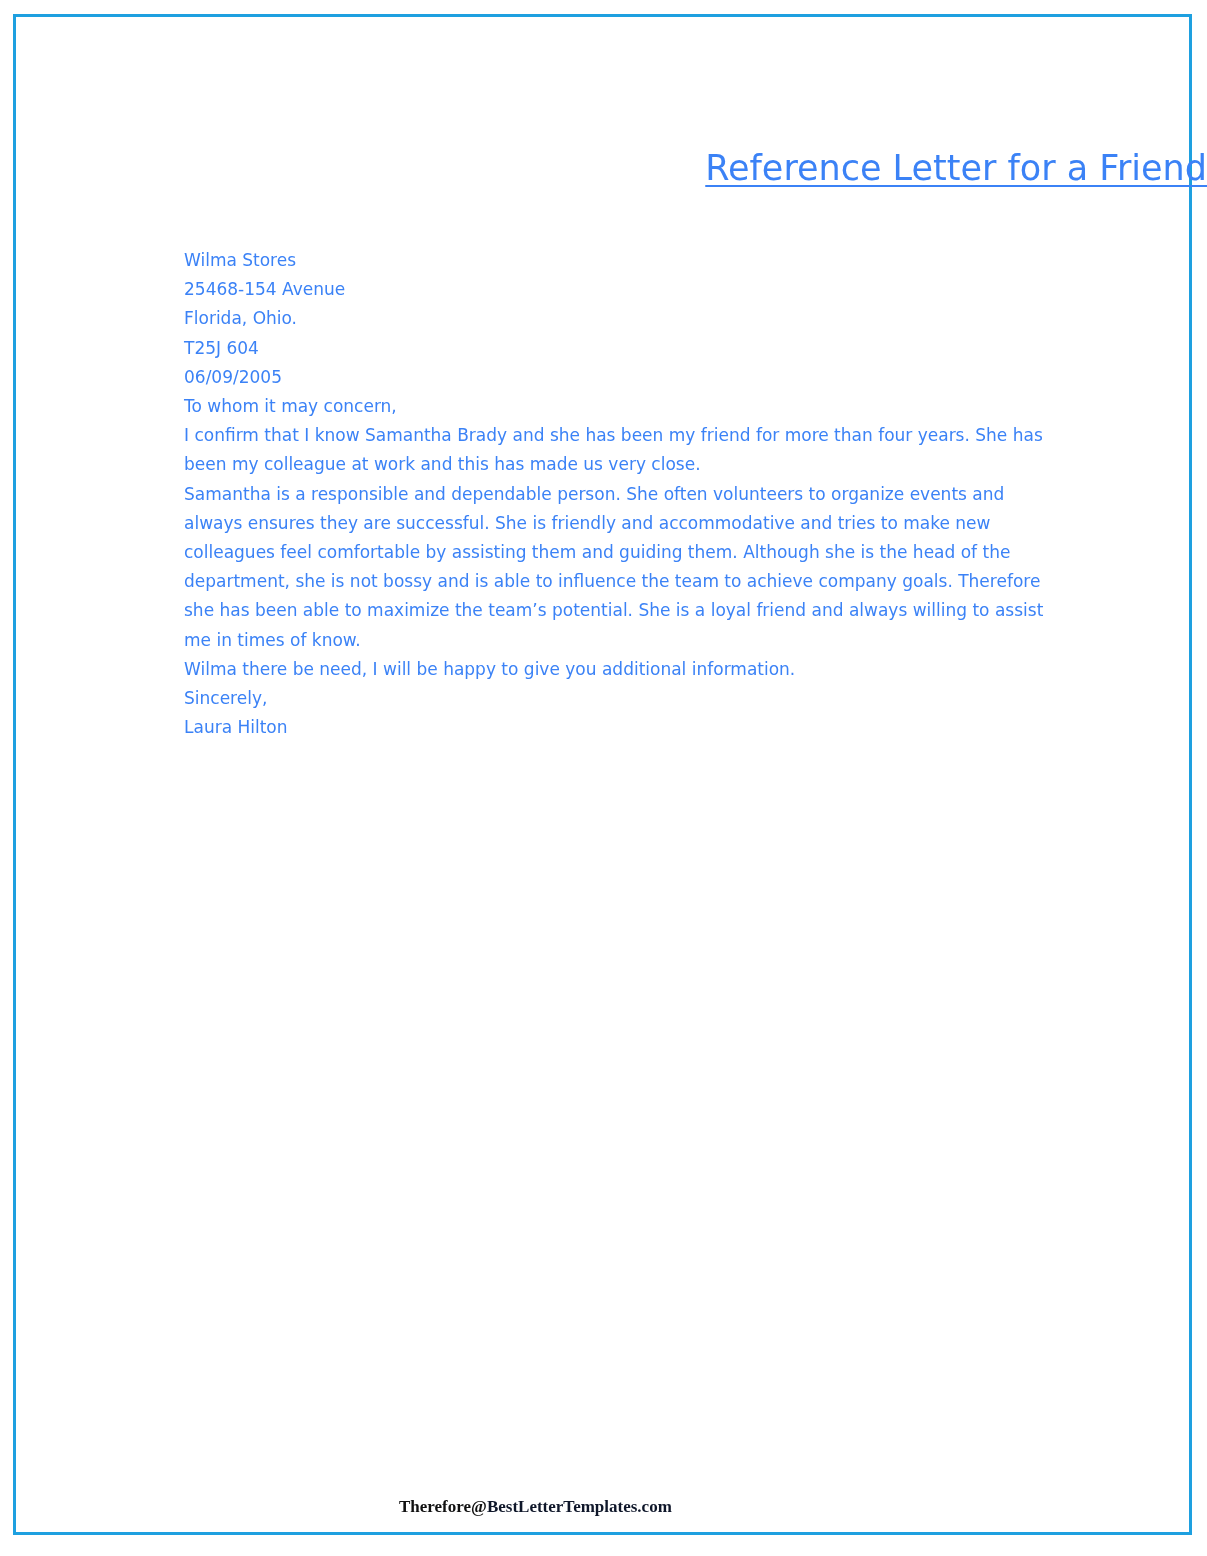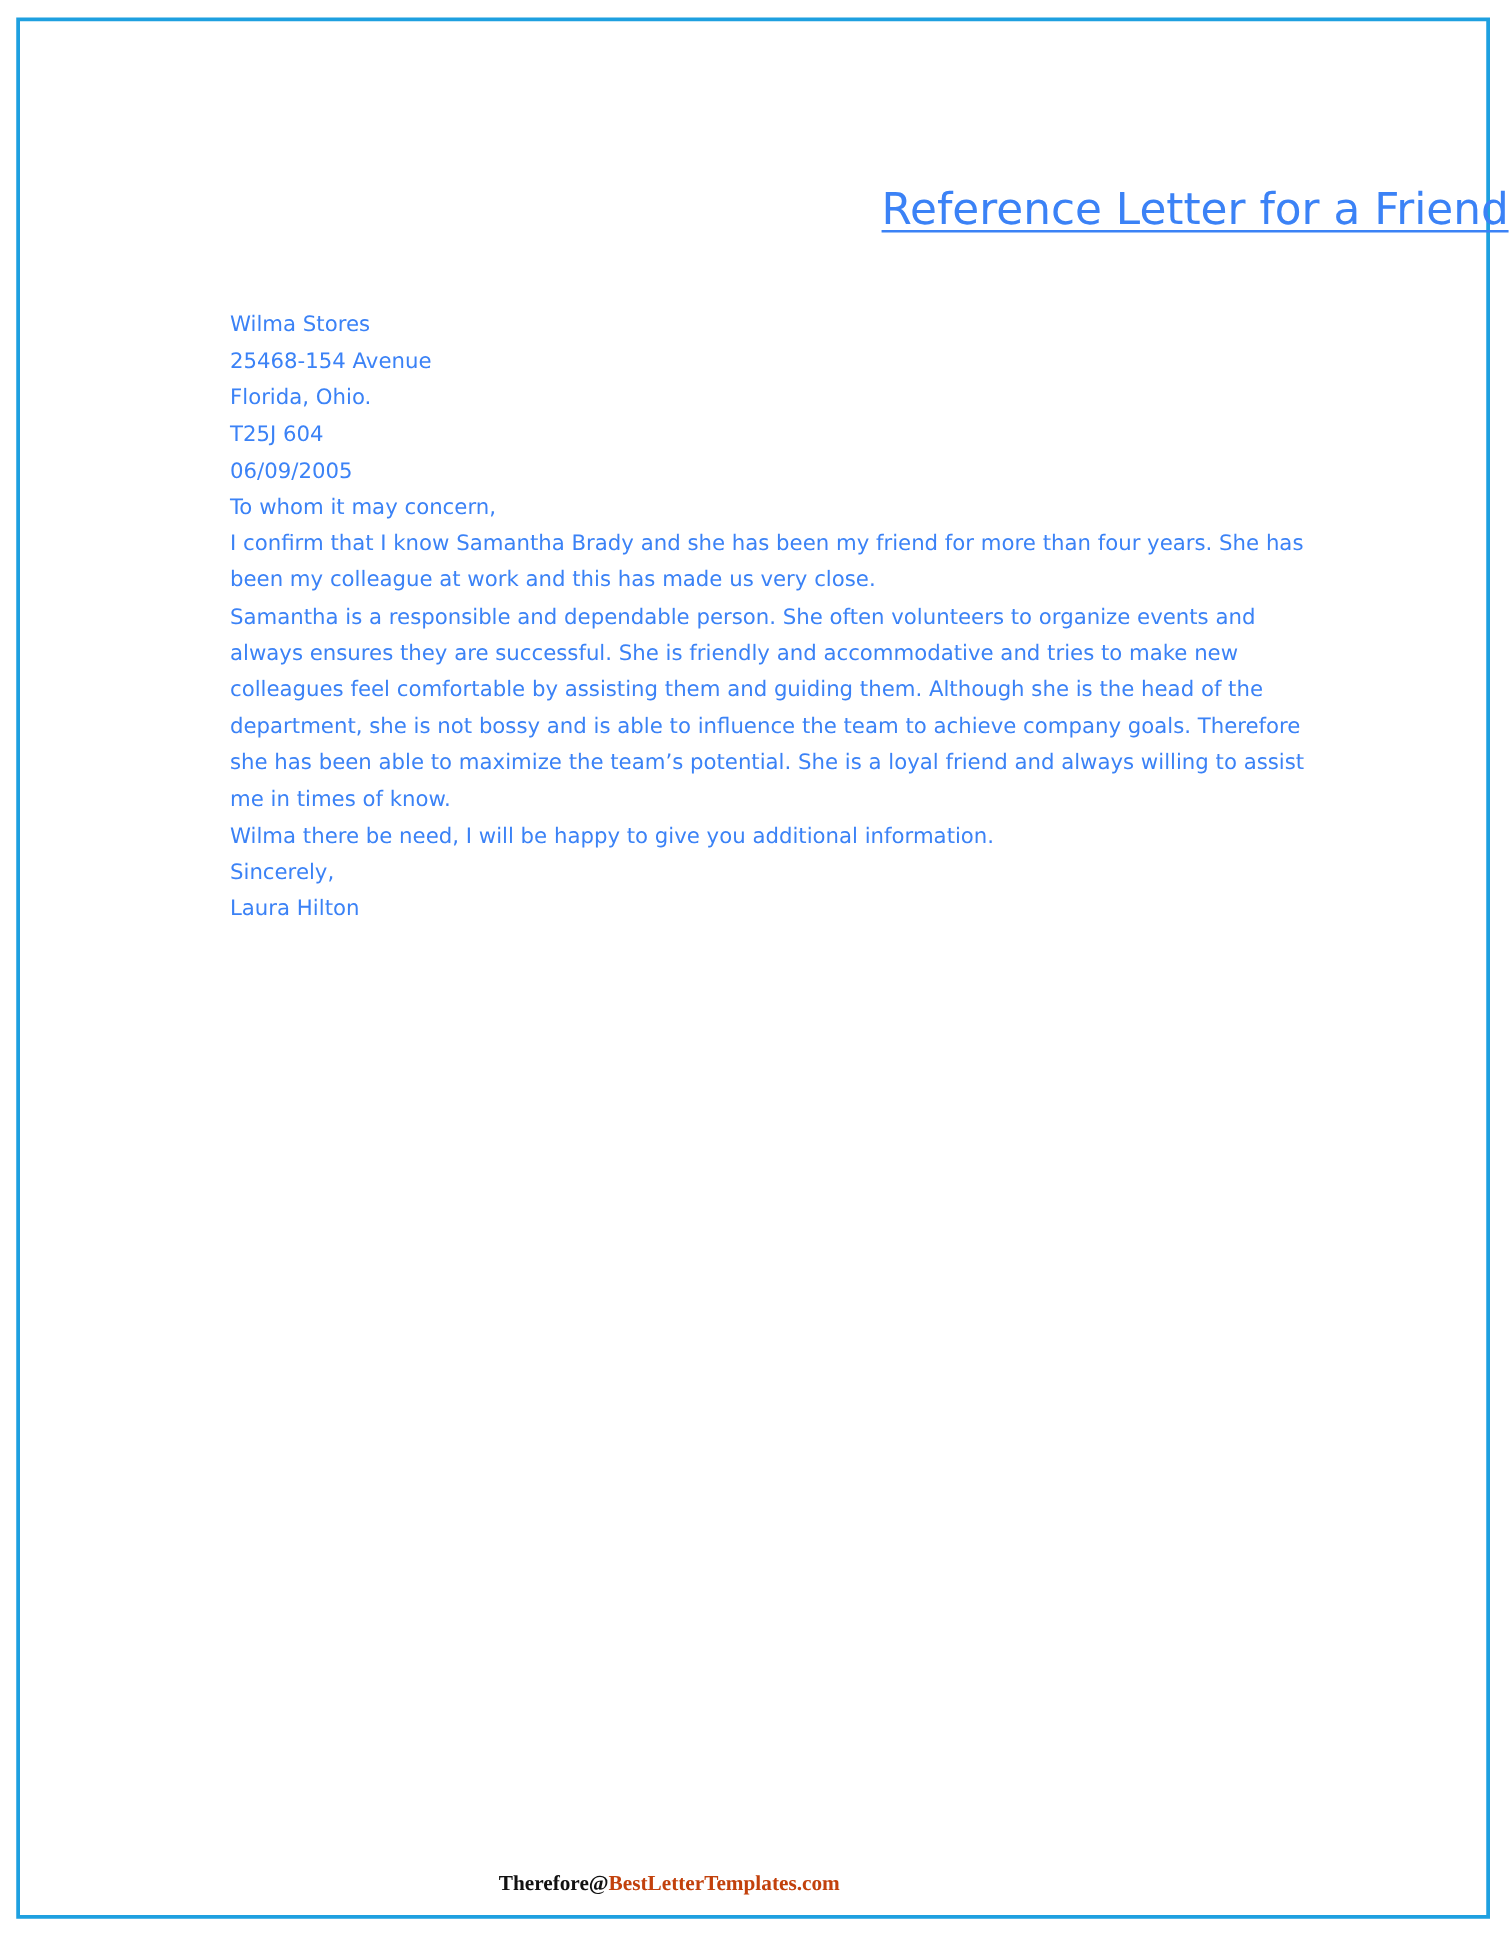--- a/index.html
+++ b/index.html
@@ -37,21 +37,21 @@
     .letter .line { white-space: nowrap; }
     .footer {
       position: absolute;
       left: 399px; top: 1497px;
       font-family: "Liberation Serif", serif;
       font-weight: bold;
       font-size: 17px;
       color: #111111;
       white-space: nowrap;
     }
-    .footer .brand { color: #c2410c; }
+    .footer .brand { color: #0f172a; }
   </style>
 </head>
 <body>
 
 <div class="frame"></div>
 
 <h1 class="title">Reference Letter for a Friend</h1>
 
 <div class="letter">
   <div class="line">Wilma Stores</div>

